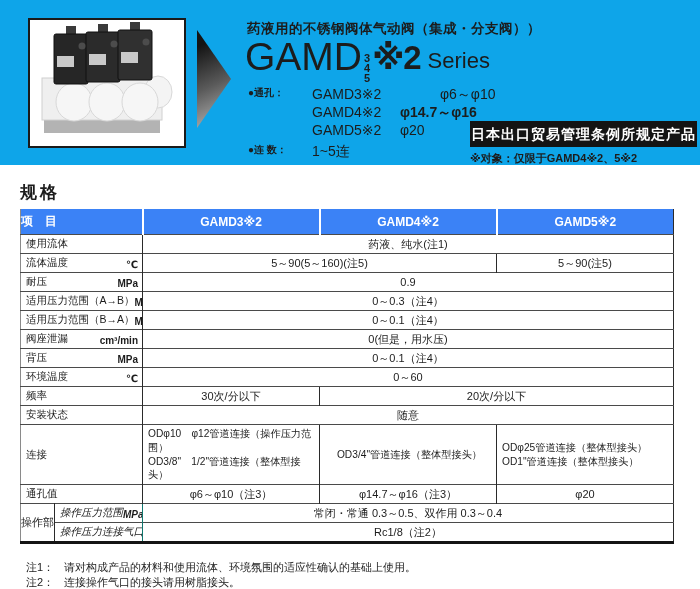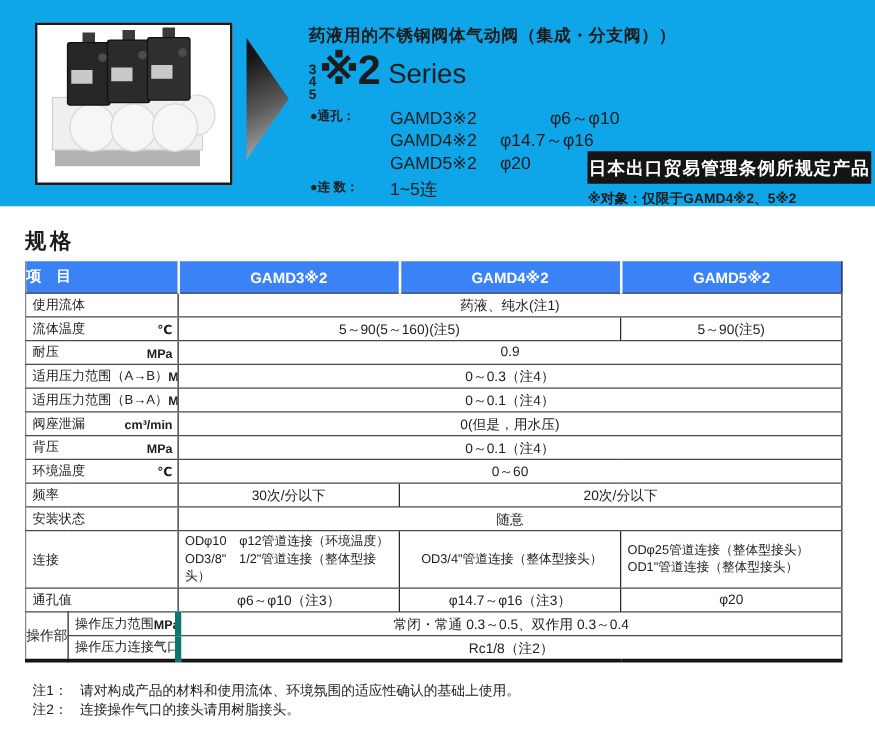--- a/index.html
+++ b/index.html
@@ -37,21 +37,21 @@
   th.h-col{border-left:2px solid #ffffff;text-align:center;}
   td{border-top:1px solid #4a4a4a;font-size:11px;height:16px;padding:1px 16px;overflow:hidden;white-space:nowrap;}
   td.lbl{padding:1px 4px 1px 5px;border-right:1px solid #2a2a2a;}
   .lblflex{display:flex;justify-content:space-between;align-items:flex-end;font-size:10.5px;}
   .unit{font-size:10px;font-weight:bold;}
   td.val{text-align:center;}
   td.vline{border-left:1px solid #2a2a2a;}
   td.conn{font-size:10.2px;text-align:left;padding:2px 2px 2px 5px;line-height:1.35;height:32px;white-space:normal;}
   td.conn.center{text-align:center;display:table-cell;vertical-align:middle;}
   td.grp{font-size:11px;text-align:center;border-right:1px solid #2a2a2a;padding:0;letter-spacing:0px;}
-  td.sublbl{font-size:10.5px;border-right:5px solid #0f766e;padding:1px 4px 1px 5px;}
+  td.sublbl{font-size:10.5px;border-right:1px solid #0f766e;padding:1px 4px 1px 5px;font-style:italic;}
   
   .notes{margin:16px 0 0 26px;}
   .note-line{display:flex;font-size:11px;line-height:14.5px;}
   .note-tag{width:38px;flex:none;}
   
   .photo-frame svg{display:block;}
 </style>
 </head>
 <body>
 
@@ -84,34 +84,35 @@
         <circle cx="116" cy="22" r="3.5" fill="#4c4c4c"></circle>
       </g>
     </svg>
   </div>
 
   <div class="arrow"></div>
 
   <div class="headline">药液用的不锈钢阀体气动阀（集成・分支阀））</div>
 
   <div class="series-line">
+    <span class="series-prefix">GAMD</span>
     <span class="stack">
       <span>3</span>
       <span>4</span>
       <span>5</span>
     </span>
     <span class="series-suffix">※2</span>
     <span class="series-word">Series</span>
   </div>
 
   <span class="b-label" style="top:86px;">●通孔：</span>
   <span class="b-model" style="top:86px;">GAMD3※2</span>
   <span class="b-range" style="top:86px;margin-left:40px;">φ6～φ10</span>
   <span class="b-model" style="top:104px;">GAMD4※2</span>
-  <span class="b-range" style="top:104px;">φ14.7～φ16</span>
+  <span class="b-range" style="top:104px;font-weight:bold;">φ14.7～φ16</span>
   <span class="b-model" style="top:122px;">GAMD5※2</span>
   <span class="b-range" style="top:122px;">φ20</span>
 
   <span class="b-label" style="top:143px;">●连 数：</span>
   <span class="b-model" style="top:143px;">1~5连</span>
 
   <div class="badge">日本出口贸易管理条例所规定产品</div>
   <div class="badge-note">※对象：仅限于GAMD4※2、5※2</div>
 </div>
 
@@ -236,21 +237,21 @@
   </tr>
 
   <tr>
     <td class="lbl" colspan="2">
           <div class="lblflex">
       <span>连接</span>
       <span class="unit"></span>
           </div>
         </td>
     <td class="conn">
-      <div>ODφ10　φ12管道连接（环境温度）</div>
+      <div>ODφ10　φ12管道连接（操作压力范围）</div>
       <div>OD3/8"　1/2"管道连接（整体型接头）</div>
         </td>
     <td class="conn vline center" style="text-align:center;vertical-align:middle;">OD3/4"管道连接（整体型接头）</td>
     <td class="conn vline">
       <div>ODφ25管道连接（整体型接头）</div>
       <div>OD1"管道连接（整体型接头）</div>
         </td>
   </tr>
 
   <tr>

